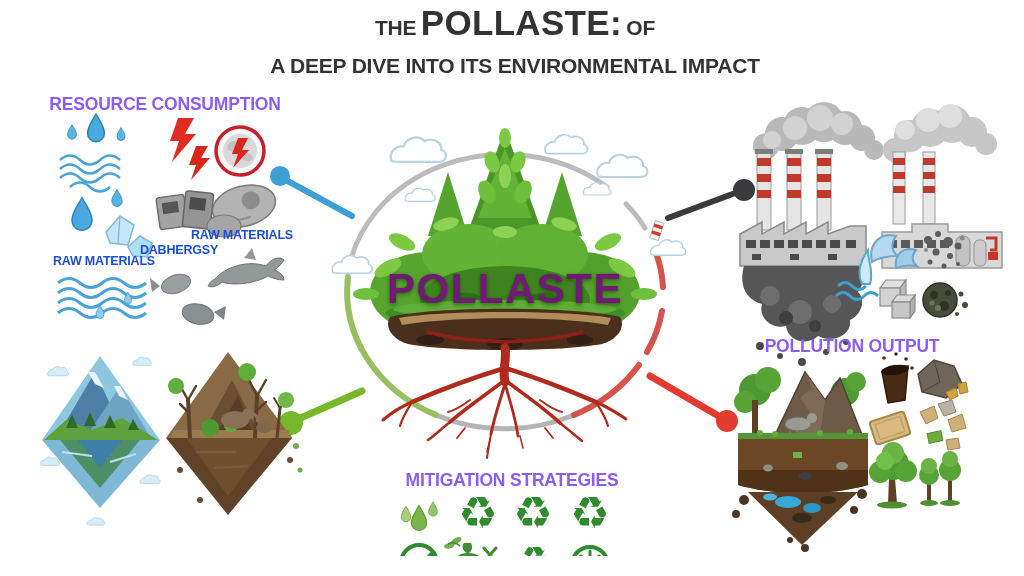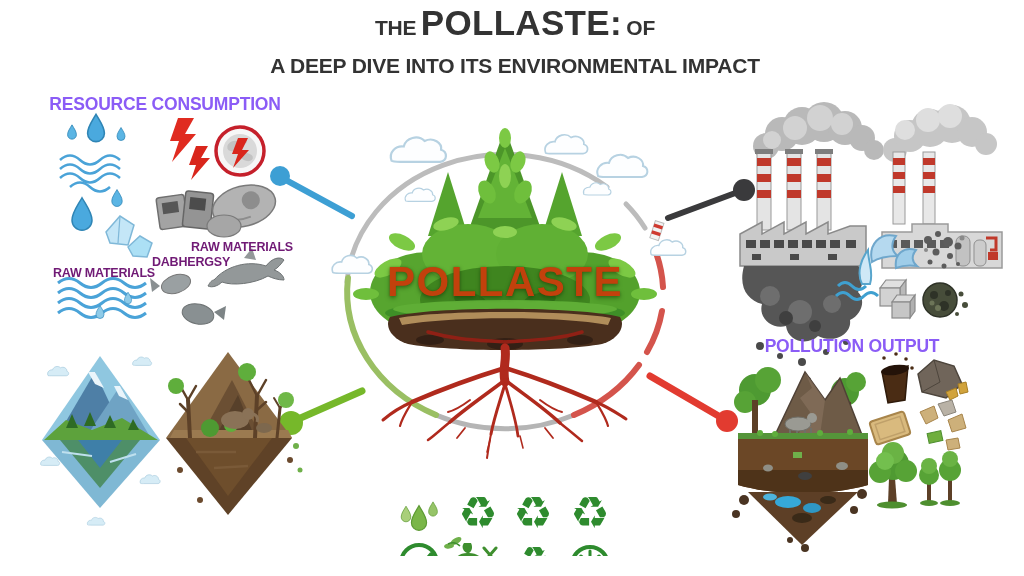--- a/index.html
+++ b/index.html
@@ -5,22 +5,22 @@
   html,body{margin:0;padding:0;background:#ffffff;}
   .stage{position:relative;width:1024px;height:556px;background:#ffffff;overflow:hidden;
          font-family:"Liberation Sans","DejaVu Sans",sans-serif;}
   .stage svg{position:absolute;left:0;top:0;}
   .txt{position:absolute;white-space:nowrap;}
   .title-wrap{left:515px;top:5px;transform:translateX(-50%);text-align:center;color:#333;line-height:1.05;}
   .t-small{font-size:21px;font-weight:800;letter-spacing:-0.2px;}
   .t-big{font-size:35px;font-weight:800;letter-spacing:0.3px;}
   .t-sub{font-size:21px;font-weight:800;letter-spacing:-0.2px;margin-top:13px;}
   .sec-h{transform:translateX(-50%);font-weight:800;font-size:17.5px;color:#8b5cf6;letter-spacing:-0.2px;}
-  .lbl{transform:translateX(-50%);font-weight:800;font-size:12.5px;color:#701a75;letter-spacing:-0.2px;margin-top:12px;}
-  .pollaste{left:505px;top:282px;transform:translate(-50%,-50%);font-size:42px;font-weight:800;color:#c2410c;
+  .lbl{transform:translateX(-50%);font-weight:800;font-size:12.5px;color:#1d4ed8;letter-spacing:-0.2px;}
+  .pollaste{left:505px;top:289px;transform:translate(-50%,-50%);font-size:42px;font-weight:800;color:#701a75;
             letter-spacing:1.5px;text-shadow:0 2px 4px rgba(25,60,10,.55),0 0 2px rgba(25,60,10,.35);}
   .rg{transform:translateX(-50%);color:#2e8b2e;font-family:"DejaVu Sans",sans-serif;line-height:1;}
   .rg1{font-size:44px;}
   .rg2{font-size:40px;}
 </style>
 </head>
 <body>
 
 <div class="stage">
 
@@ -530,24 +530,25 @@
   <div>
     <span class="t-small">THE</span>
     <span class="t-big">POLLASTE:</span>
     <span class="t-small">OF</span>
   </div>
   <div class="t-sub">A DEEP DIVE INTO ITS ENVIRONMENTAL IMPACT</div>
 </div>
 
 <div class="txt sec-h" style="left:165px;top:94px;">RESOURCE CONSUMPTION</div>
 <div class="txt sec-h" style="left:852px;top:336px;">POLLUTION OUTPUT</div>
+<div class="txt sec-h" style="left:512px;top:470px;">MITIGATION STRATEGIES</div>
 
 <div class="txt lbl" style="left:104px;top:254px;">RAW MATERIALS</div>
 <div class="txt lbl" style="left:242px;top:228px;">RAW MATERIALS</div>
-<div class="txt lbl" style="left:191px;top:243px;">DABHERGSY</div>
+<div class="txt lbl" style="left:179px;top:243px;">DABHERGSY</div>
 
 <div class="txt pollaste">POLLASTE</div>
 
 <span class="txt rg rg1" style="left:478px;top:491px;">♻</span>
 <span class="txt rg rg1" style="left:533px;top:491px;">♻</span>
 <span class="txt rg rg1" style="left:590px;top:491px;">♻</span>
 <span class="txt rg rg2" style="left:534px;top:541px;">♻</span>
 
 </div>
 

